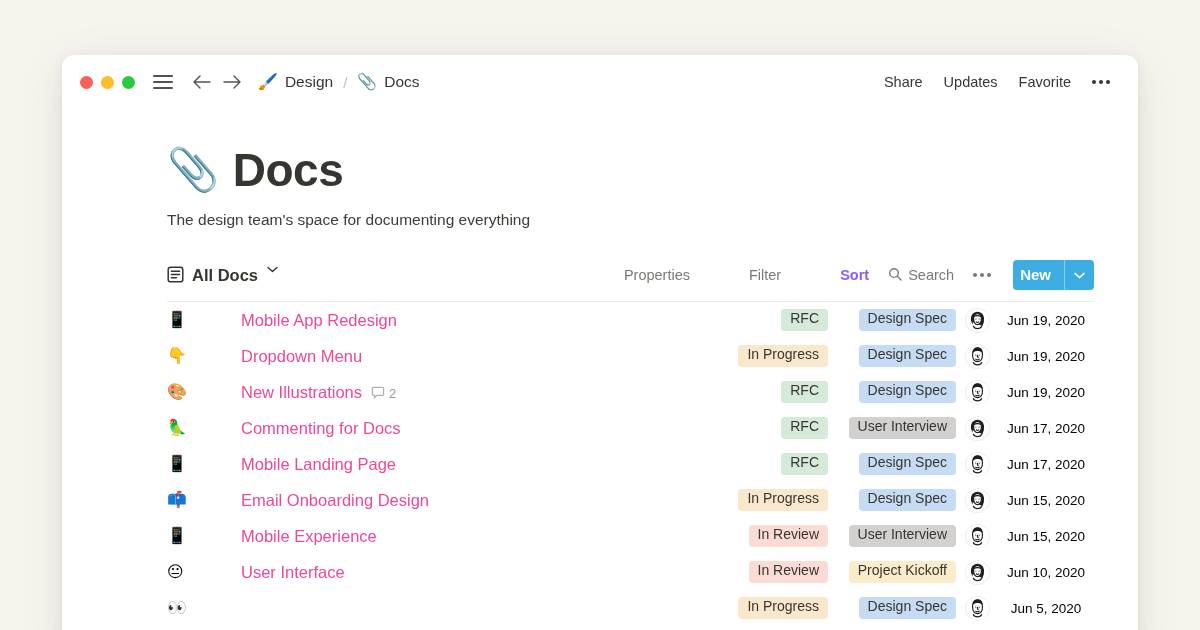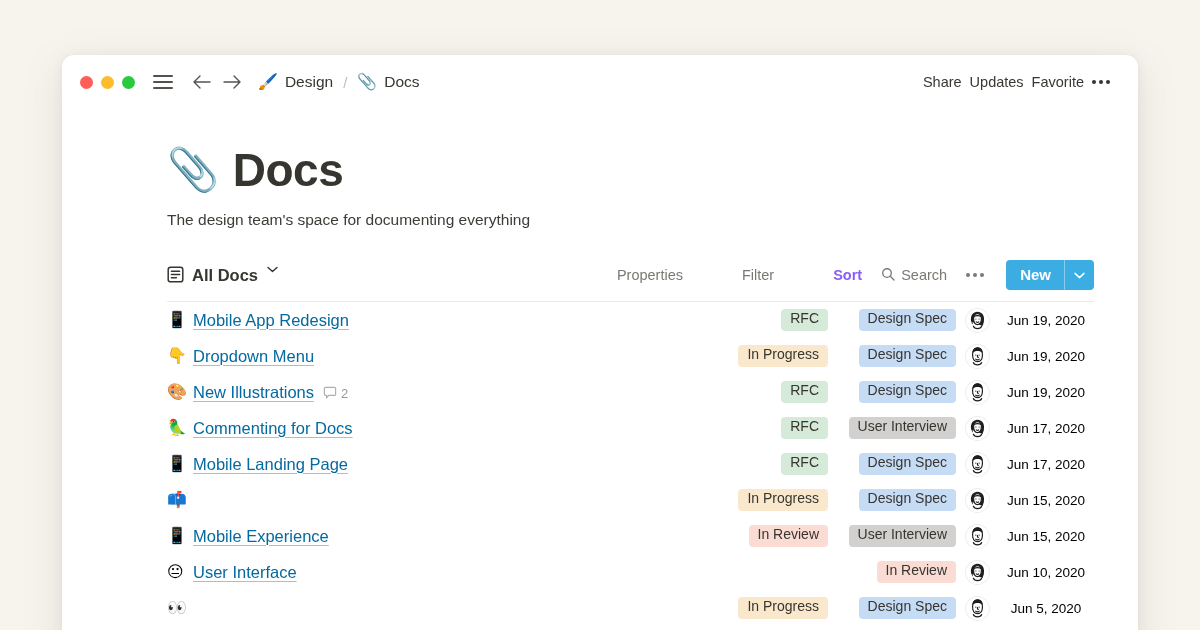--- a/index.html
+++ b/index.html
@@ -98,21 +98,21 @@
   .bc-sep {
     color: #c2bfb9;
     margin: 0 3px;
     font-size: 15px;
   }
 
   .titlebar-right {
     margin-left: auto;
     display: flex;
     align-items: center;
-    gap: 8px;
+    gap: 21px;
     font-size: 14.5px;
     color: #3a3733;
   }
   .titlebar-right .tb-link { cursor: pointer; white-space: nowrap; }
   .ellipsis-btn {
     display: flex;
     align-items: center;
     gap: 3px;
     cursor: pointer;
     padding: 2px 0;
@@ -193,21 +193,21 @@
     background: #3bade3;
     border-radius: 4px;
     overflow: hidden;
     margin-left: 3px;
     cursor: pointer;
   }
   .new-btn .lbl {
     color: #fff;
     font-size: 15px;
     font-weight: bold;
-    padding: 6px 13px 7px 14px;
+    padding: 6px 13px 7px 7px;
     display: flex;
     align-items: center;
   }
   .new-btn .split {
     width: 1px;
     background: rgba(255,255,255,0.40);
   }
   .new-btn .cv {
     display: flex;
     align-items: center;
@@ -226,27 +226,27 @@
   .row-emoji {
     width: 26px;
     font-size: 16px;
     line-height: 1;
     flex: 0 0 auto;
     font-family: "DejaVu Sans", sans-serif;
   }
 
   .row-title {
     font-size: 16.5px;
-    color: #0369a1;
-    text-decoration: underline;
+    color: #ec4899;
     text-decoration-color: #bdbab5;
     text-underline-offset: 3px;
     text-decoration-thickness: 1px;
     cursor: pointer;
     white-space: nowrap;
+    margin-left: 48px;
   }
 
   .comment-badge {
     display: inline-flex;
     align-items: center;
     gap: 4px;
     margin-left: 9px;
     color: #9b9894;
     font-size: 13px;
     vertical-align: middle;
@@ -532,20 +532,21 @@
                 <path d="M11.5 10.2 L11.5 12.1 L12.4 12.3" stroke="#1d1d1d" fill="none" stroke-width="1.15" stroke-linecap="round" stroke-linejoin="round"></path>
                 <path d="M9.7 14.1 C10.6 14.9 12.4 14.9 13.3 14.1" stroke="#1d1d1d" fill="none" stroke-width="1.15" stroke-linecap="round" stroke-linejoin="round"></path>
                 <path d="M7.3 17.5 C8.6 20.6 14.4 20.6 15.7 17.5" stroke="#1d1d1d" fill="none" stroke-width="1.15" stroke-linecap="round" stroke-linejoin="round"></path>
               </svg>
             </span>
           </span>
           <span class="col-date">Jun 17, 2020</span>
         </div>
         <div class="row">
           <span class="row-emoji">📫</span>
+          <span><span class="row-title">Email Onboarding Design</span></span>
           <span class="row-spacer"></span>
           <span class="col-status">
             <span class="pill" style="background: rgb(250, 232, 205);">In Progress</span>
           </span>
           <span class="col-tag">
             <span class="pill" style="background: rgb(198, 220, 245);">Design Spec</span>
           </span>
           <span class="col-avatar">
             <span class="avatar">
               <svg width="23" height="23" viewBox="0 0 23 23">
@@ -588,20 +589,23 @@
           </span>
           <span class="col-date">Jun 15, 2020</span>
         </div>
         <div class="row">
           <span class="row-emoji">😐</span>
           <span><span class="row-title">User Interface</span></span>
           <span class="row-spacer"></span>
           <span class="col-status">
             <span class="pill" style="background: rgb(250, 220, 213);">In Review</span>
           </span>
+          <span class="col-tag">
+            <span class="pill" style="background: rgb(251, 236, 204);">Project Kickoff</span>
+          </span>
           <span class="col-avatar">
             <span class="avatar">
               <svg width="23" height="23" viewBox="0 0 23 23">
                 <path d="M5.2 12.5 C3.9 6.5 7.4 2.8 11.5 2.8 C15.6 2.8 19.1 6.5 17.8 12.5 C17.2 15.4 16.6 17 16.6 17" fill="#1d1d1d"></path>
                 <path d="M7.6 9.6 C7.6 6 9.3 4.6 11.5 4.6 C13.7 4.6 15.4 6 15.4 9.6 C15.4 13.6 13.8 15.6 11.5 15.6 C9.2 15.6 7.6 13.6 7.6 9.6 Z" fill="#ffffff" stroke="#1d1d1d" stroke-width="1.15" stroke-linecap="round" stroke-linejoin="round"></path>
                 <circle cx="9.9" cy="10" r="0.62" fill="#1d1d1d"></circle>
                 <circle cx="13.1" cy="10" r="0.62" fill="#1d1d1d"></circle>
                 <path d="M10.2 12.9 C10.8 13.45 12.2 13.45 12.8 12.9" stroke="#1d1d1d" fill="none" stroke-width="1.15" stroke-linecap="round" stroke-linejoin="round"></path>
                 <path d="M7.9 7.6 C9.4 6.2 13.6 6.2 15.1 7.6" stroke="#1d1d1d" fill="none" stroke-width="1.15" stroke-linecap="round" stroke-linejoin="round"></path>
                 <path d="M6.3 11 C5.1 11.6 5.3 14.6 6.9 15.4" fill="#1d1d1d"></path>

